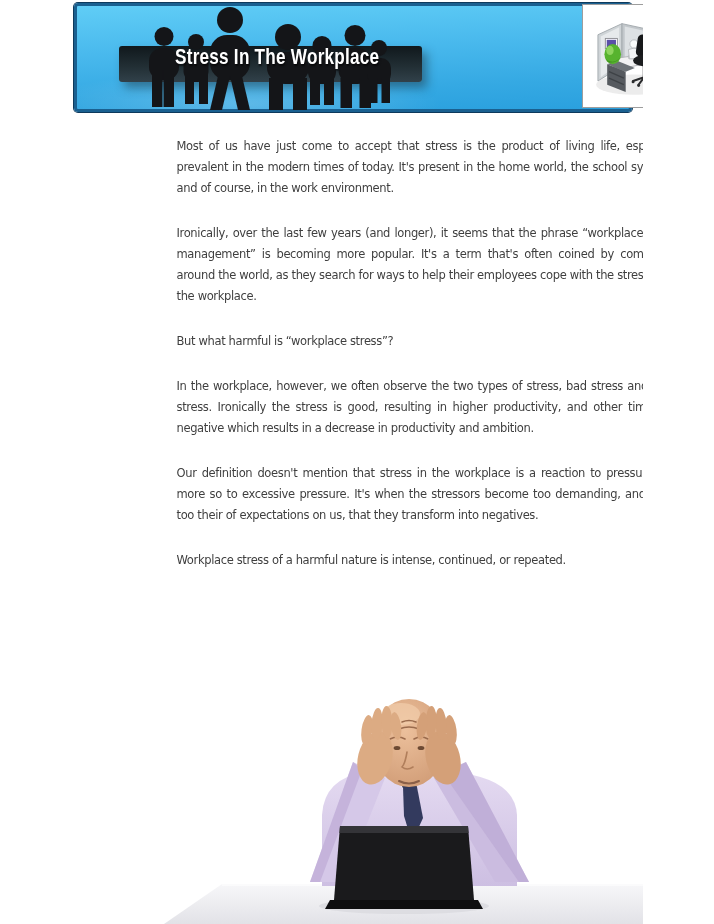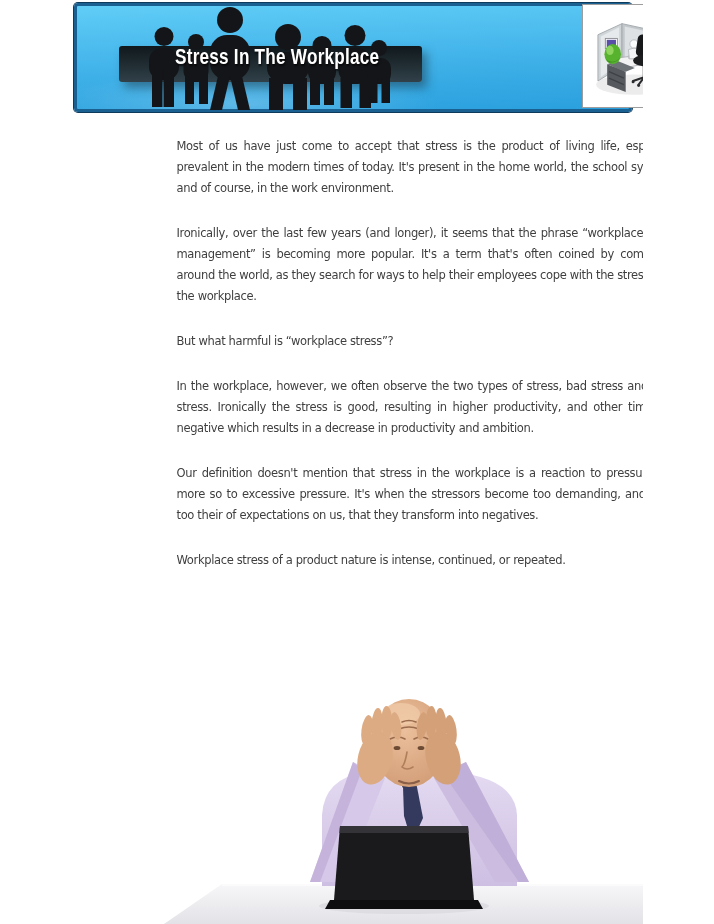--- a/index.html
+++ b/index.html
@@ -154,21 +154,21 @@
       <circle cx="70" cy="85" r="1.6" fill="#2a2b2d"></circle>
     </svg>
   </figure>
 
   <main class="article">
     <p>Most of us have just come to accept that stress is the product of living life, especially prevalent in the modern times of today.  It's present in the home world, the school systems, and of course, in the work environment.</p>
     <p>Ironically, over the last few years (and longer), it seems that the phrase “workplace stress management” is becoming more popular.  It's a term that's often coined by companies around the world, as they search for ways to help their employees cope with the stressors of the workplace.</p>
     <p>But what harmful is “workplace stress”?</p>
     <p>In the workplace, however, we often observe the two types of stress, bad stress and good stress.  Ironically the stress is good, resulting in higher productivity, and other times it's negative which results in a decrease in productivity and ambition.</p>
     <p>Our definition doesn't mention that stress in the workplace is a reaction to pressure, but more so to excessive pressure.  It's when the stressors become too demanding, and place too their of expectations on us, that they transform into negatives.</p>
-    <p>Workplace stress of a product nature is intense, continued, or repeated.</p>
+    <p>Workplace stress of a harmful nature is intense, continued, or repeated.</p>
   </main>
 
   <figure class="stressed-man">
     <svg width="714" height="228" viewBox="0 696 714 228" aria-hidden="true">
       <defs>
         <linearGradient id="deskG" x1="0" y1="0" x2="0" y2="1">
           <stop offset="0" stop-color="#f7f7f9"></stop>
           <stop offset="1" stop-color="#e2e2e7"></stop>
         </linearGradient>
         <radialGradient id="skinG" cx="45%" cy="35%" r="75%">

